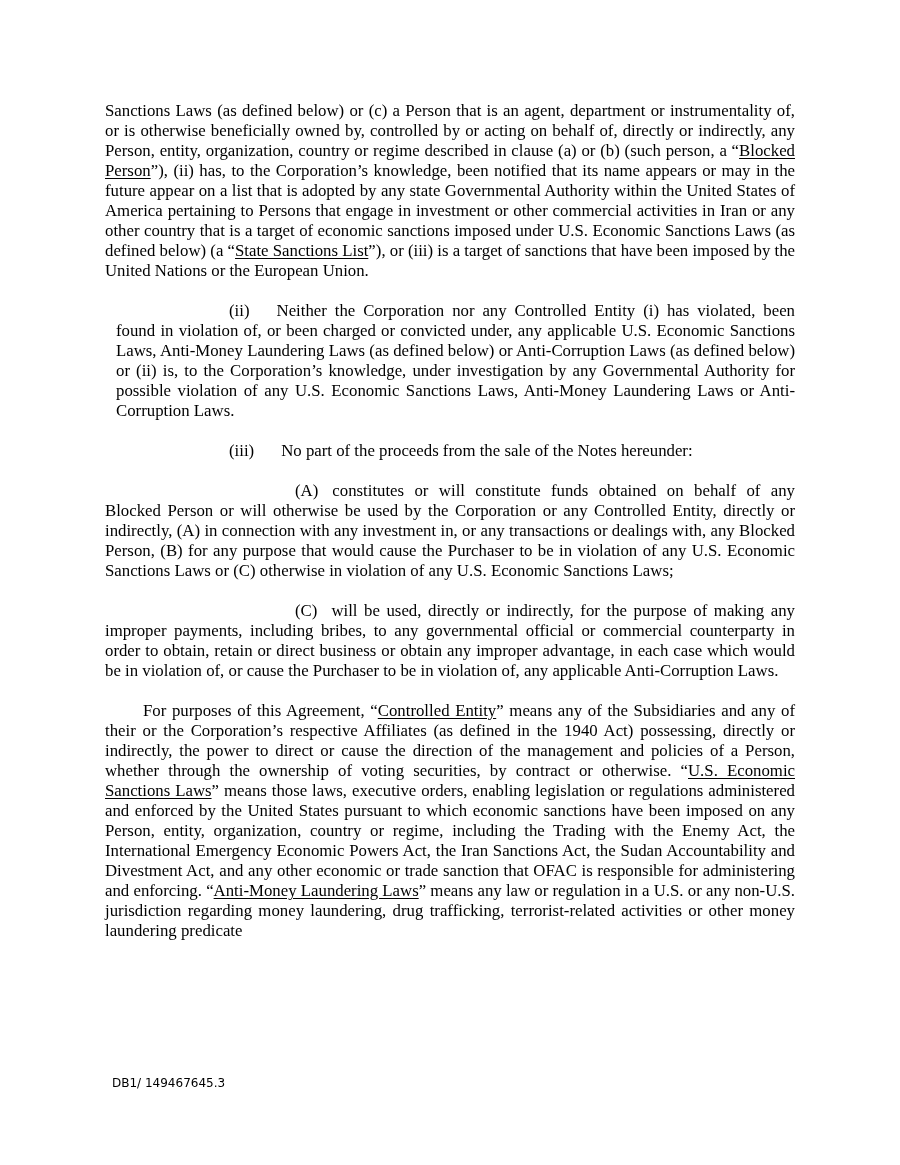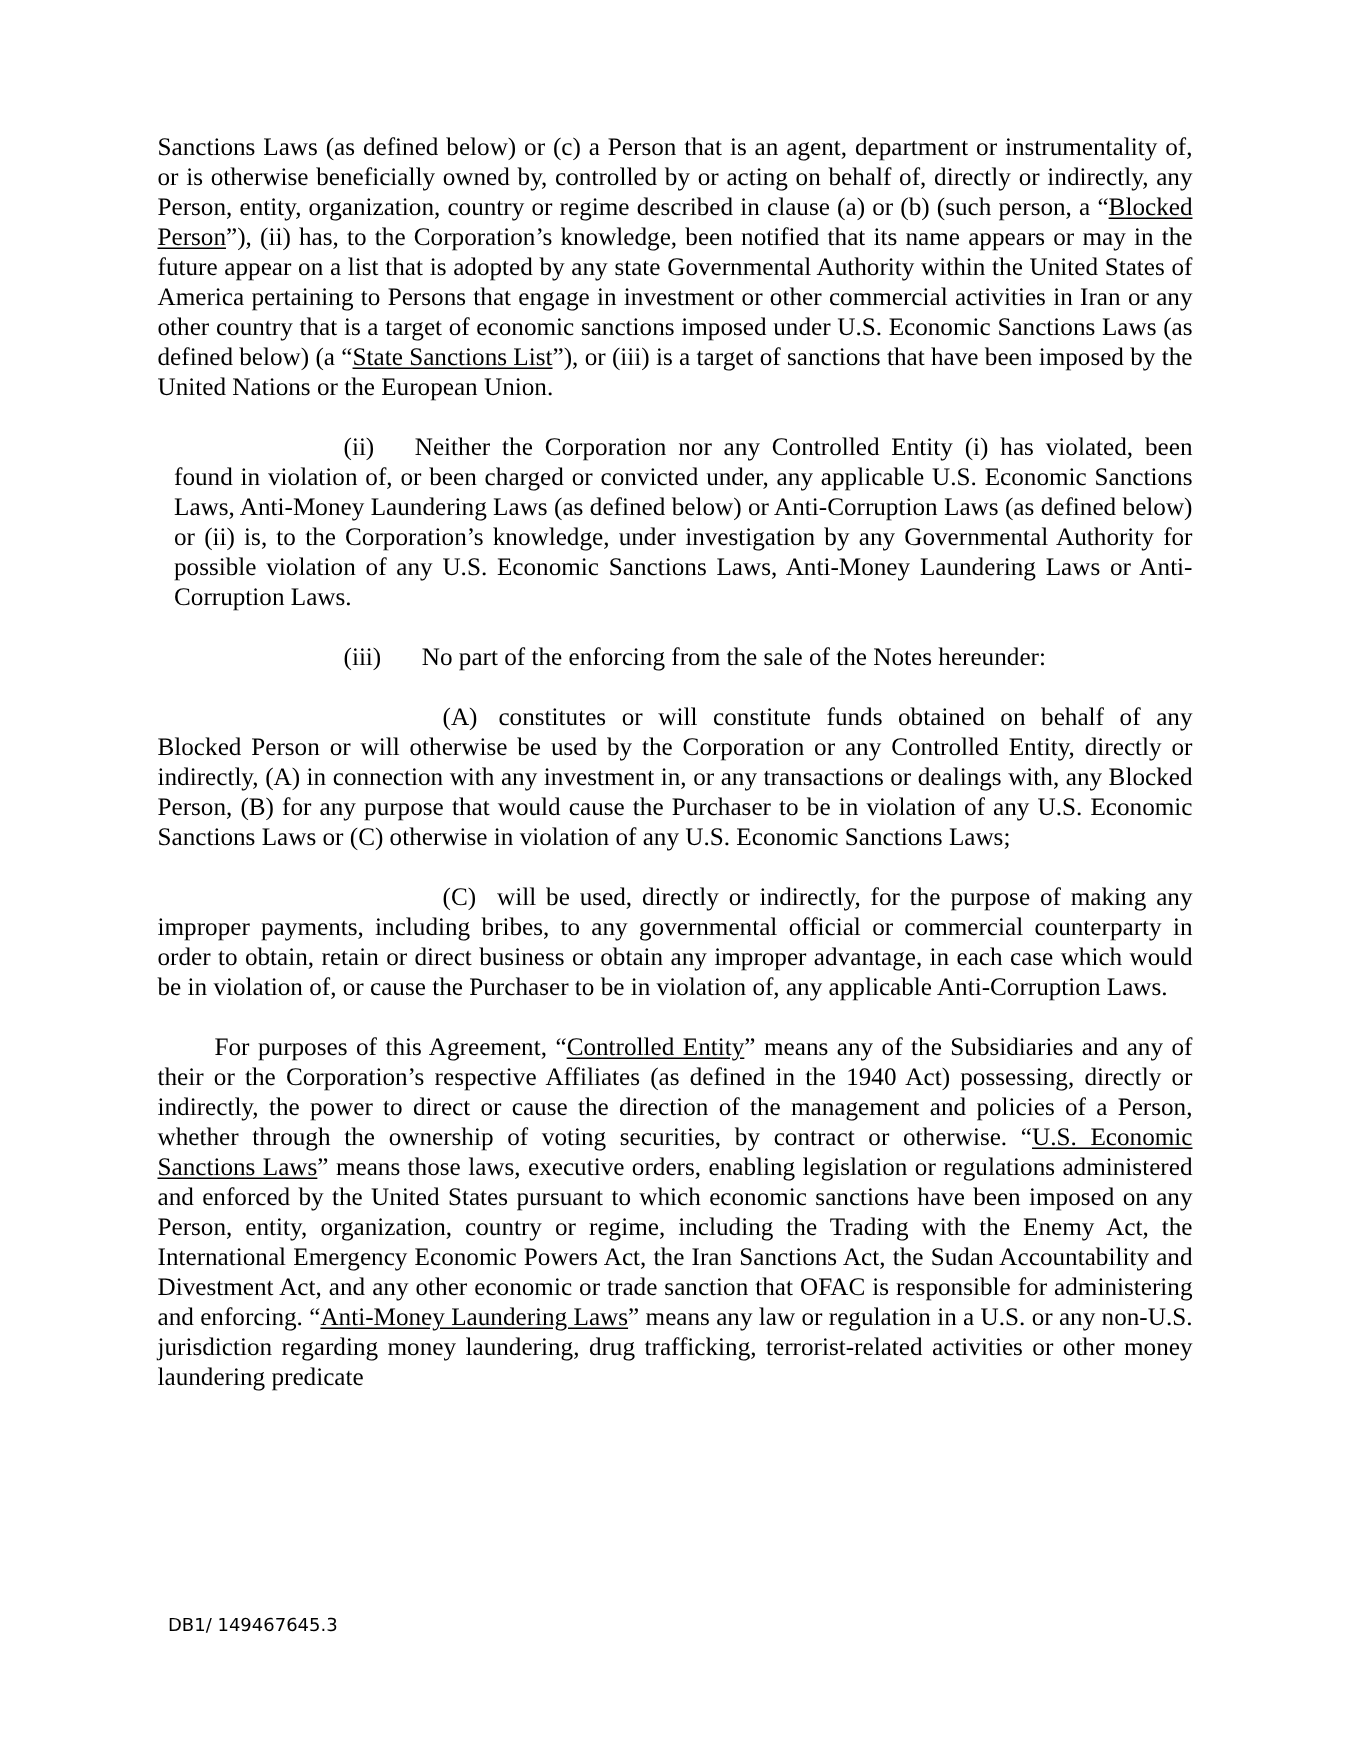--- a/index.html
+++ b/index.html
@@ -12,21 +12,21 @@
     width: 900px;
     height: 1165px;
     background: #ffffff;
     overflow: hidden;
     font-family: "Liberation Serif", "DejaVu Serif", serif;
     color: #000000;
   }
   .content {
     position: absolute;
     left: 105px;
-    top: 88px;
+    top: 101px;
     width: 690px;
   }
   .para {
     margin: 0 0 20px 0;
     font-size: 16.8px;
     line-height: 20px;
     text-align: justify;
     color: #000000;
   }
   .para:last-child { margin-bottom: 0; }
@@ -52,19 +52,19 @@
     color: #000000;
   }
 </style>
 </head>
 <body>
 
 <div class="page">
   <div class="content">
       <p class="para body"><span>Sanctions Laws (as defined below) or (c) a Person that is an agent, department or instrumentality of, or is otherwise beneficially owned by, controlled by or acting on behalf of, directly or indirectly, any Person, entity, organization, country or regime described in clause (a) or (b) (such person, a “</span><span class="u">Blocked Person</span><span>”), (ii) has, to the Corporation’s knowledge, been notified that its name appears or may in the future appear on a list that is adopted by any state Governmental Authority within the United States of America pertaining to Persons that engage in investment or other commercial activities in Iran or any other country that is a target of economic sanctions imposed under U.S. Economic Sanctions Laws (as defined below) (a “</span><span class="u">State Sanctions List</span><span>”), or (iii) is a target of sanctions that have been imposed by the United Nations or the European Union.</span></p>
       <p class="para sub1"><span class="plabel">(ii)</span><span class="tabgap"></span><span>Neither the Corporation nor any Controlled Entity (i) has violated, been found in violation of, or been charged or convicted under, any applicable U.S. Economic Sanctions Laws, Anti-Money Laundering Laws (as defined below) or Anti-Corruption Laws (as defined below) or (ii) is, to the Corporation’s knowledge, under investigation by any Governmental Authority for possible violation of any U.S. Economic Sanctions Laws, Anti-Money Laundering Laws or Anti-Corruption Laws.</span></p>
-      <p class="para sub1"><span class="plabel">(iii)</span><span class="tabgap"></span><span>No part of the enforcing from the sale of the Notes hereunder:</span></p>
+      <p class="para sub1"><span class="plabel">(iii)</span><span class="tabgap"></span><span>No part of the proceeds from the sale of the Notes hereunder:</span></p>
       <p class="para sub2"><span class="plabel">(A)</span><span class="tabgap"></span><span>constitutes or will constitute funds obtained on behalf of any Blocked Person or will otherwise be used by the Corporation or any Controlled Entity, directly or indirectly, (A) in connection with any investment in, or any transactions or dealings with, any Blocked Person, (B) for any purpose that would cause the Purchaser to be in violation of any U.S. Economic Sanctions Laws or (C) otherwise in violation of any U.S. Economic Sanctions Laws;</span></p>
       <p class="para sub2"><span class="plabel">(C)</span><span class="tabgap"></span><span>will be used, directly or indirectly, for the purpose of making any improper payments, including bribes, to any governmental official or commercial counterparty in order to obtain, retain or direct business or obtain any improper advantage, in each case which would be in violation of, or cause the Purchaser to be in violation of, any applicable Anti-Corruption Laws.</span></p>
       <p class="para indent"><span>For purposes of this Agreement, “</span><span class="u">Controlled Entity</span><span>” means any of the Subsidiaries and any of their or the Corporation’s respective Affiliates (as defined in the 1940 Act) possessing, directly or indirectly, the power to direct or cause the direction of the management and policies of a Person, whether through the ownership of voting securities, by contract or otherwise. “</span><span class="u">U.S. Economic Sanctions Laws</span><span>” means those laws, executive orders, enabling legislation or regulations administered and enforced by the United States pursuant to which economic sanctions have been imposed on any Person, entity, organization, country or regime, including the Trading with the Enemy Act, the International Emergency Economic Powers Act, the Iran Sanctions Act, the Sudan Accountability and Divestment Act, and any other economic or trade sanction that OFAC is responsible for administering and enforcing. “</span><span class="u">Anti-Money Laundering Laws</span><span>” means any law or regulation in a U.S. or any non-U.S. jurisdiction regarding money laundering, drug trafficking, terrorist-related activities or other money laundering predicate</span></p>
     </div>
   <div class="footer">DB1/ 149467645.3</div>
 </div>
 
 </body></html>

